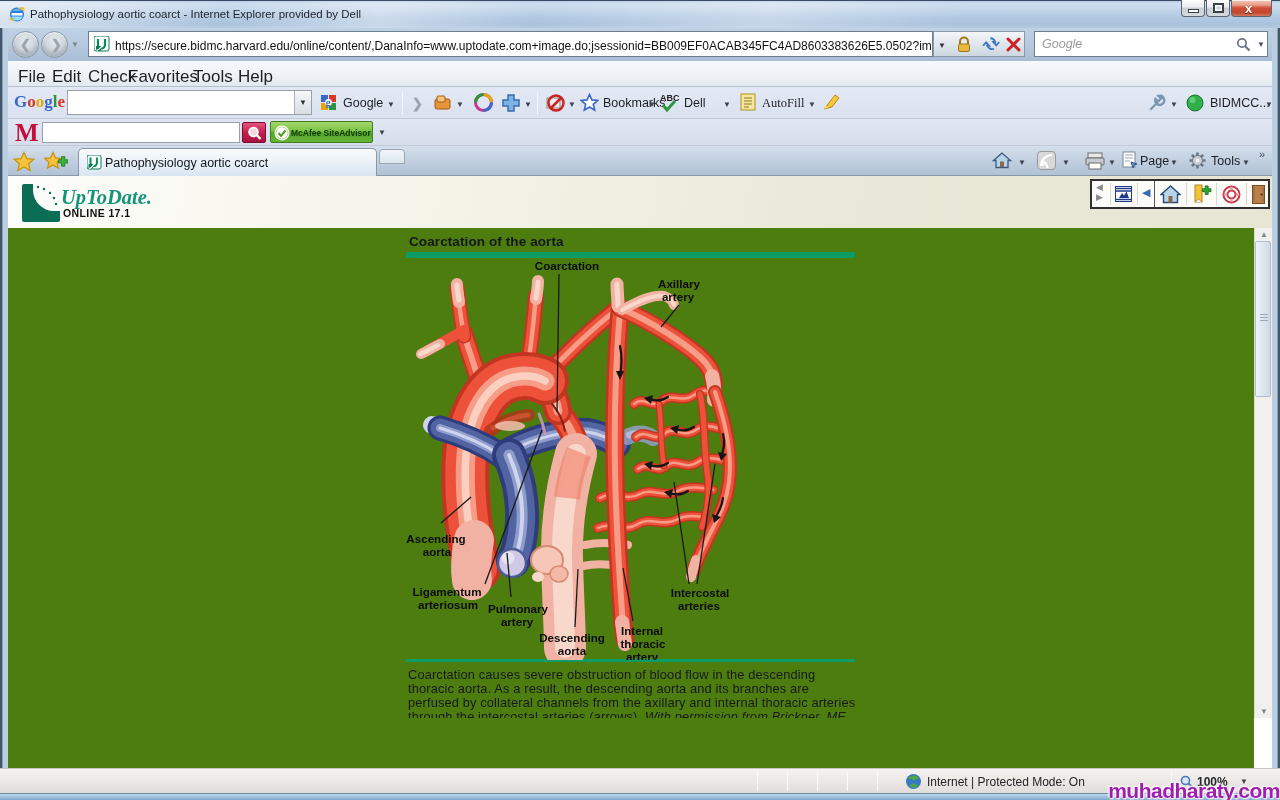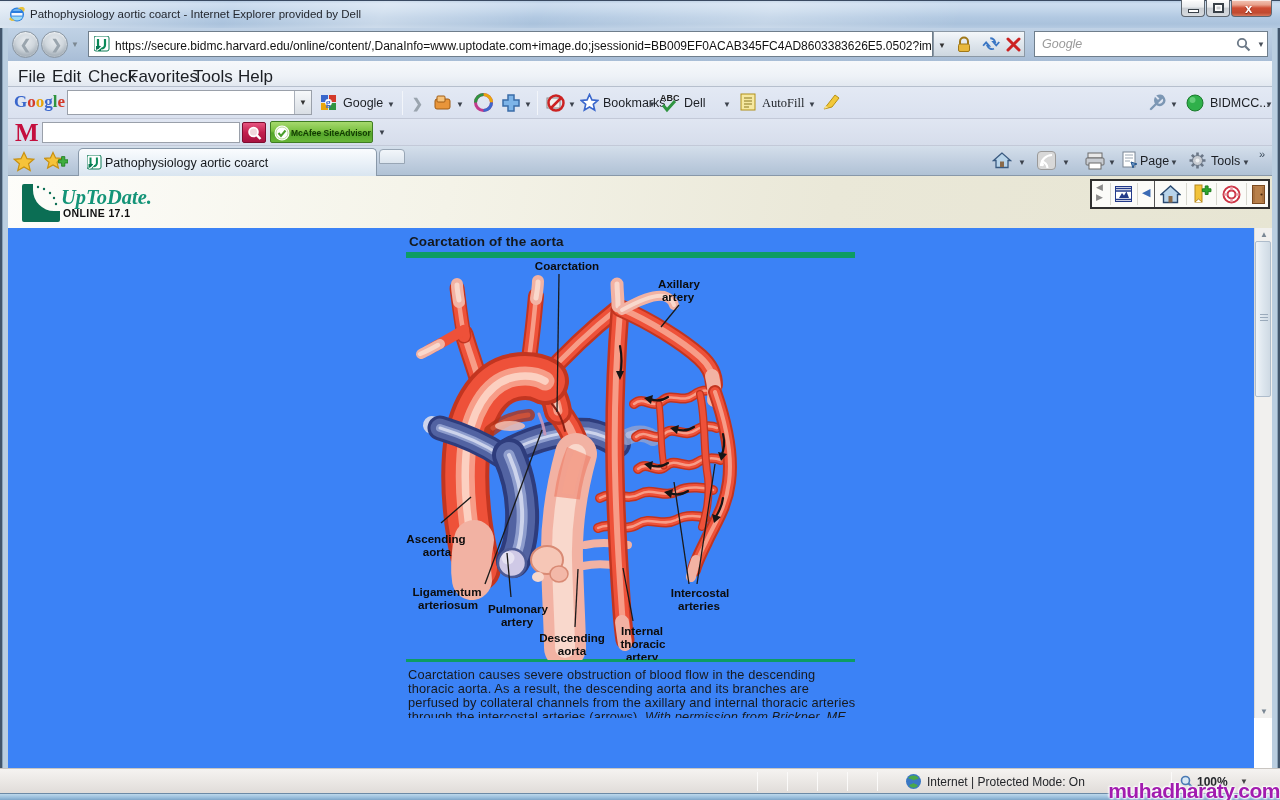--- a/index.html
+++ b/index.html
@@ -70,21 +70,21 @@
 #tabrow .txt { position:absolute; top:8px; font-size:12.5px; color:#1c1f24; }
 
 
 #utdheader { left:0; top:176px; width:1280px; height:52px;
   background:linear-gradient(100deg,#fdfdfa 0%,#f4f3e8 35%,#eae8d8 65%,#e7e5d3 100%); }
 #utdlogotext { left:36px; top:186px; font-family:"Liberation Serif",serif; font-style:italic; font-weight:bold; font-size:20.5px; color:#149478;margin-left:25px; }
 #utdonline { left:63px; top:207px; font-size:10.5px; font-weight:bold; color:#101010; letter-spacing:.4px; }
 #utdicons { left:1090px; top:179px; width:180px; height:30px; background:#fbfbf8; border:2px solid #2f2f2f; }
 
 
-#content { left:8px; top:228px; width:1246px; height:540px; background:#3b82f6; overflow:hidden; }
+#content { left:8px; top:228px; width:1246px; height:540px; background:#4d7c0f; overflow:hidden; }
 #ctitle { left:401px; top:6px; font-size:13.5px; font-weight:bold; color:#14181d; letter-spacing:.1px; }
 #tealbar1 { left:398px; top:24px; width:449px; height:6px; background:#0d9c63; }
 #tealbar2 { left:398px; top:431px; width:449px; height:3px; background:#0d9c63; }
 #caption { left:400px; top:440px; width:460px; height:50px; overflow:hidden; font-size:12.8px; line-height:14px; color:#17191c; letter-spacing:.15px; }
 
 
 #scroll { left:1254px; top:228px; width:18px; height:490px; background:#f1f0ee; border-left:1px solid #dcdbd8; }
 #sthumb { position:absolute; left:1px; top:13px; width:16px; height:156px; background:linear-gradient(90deg,#f0f4f8,#dde6ee 50%,#cfdae4); border:1px solid #aebccb; border-radius:2px; }
 .sarrow { position:absolute; left:1px; width:16px; height:13px; color:#7a8794; font-size:8px; text-align:center; line-height:13px; }
 

